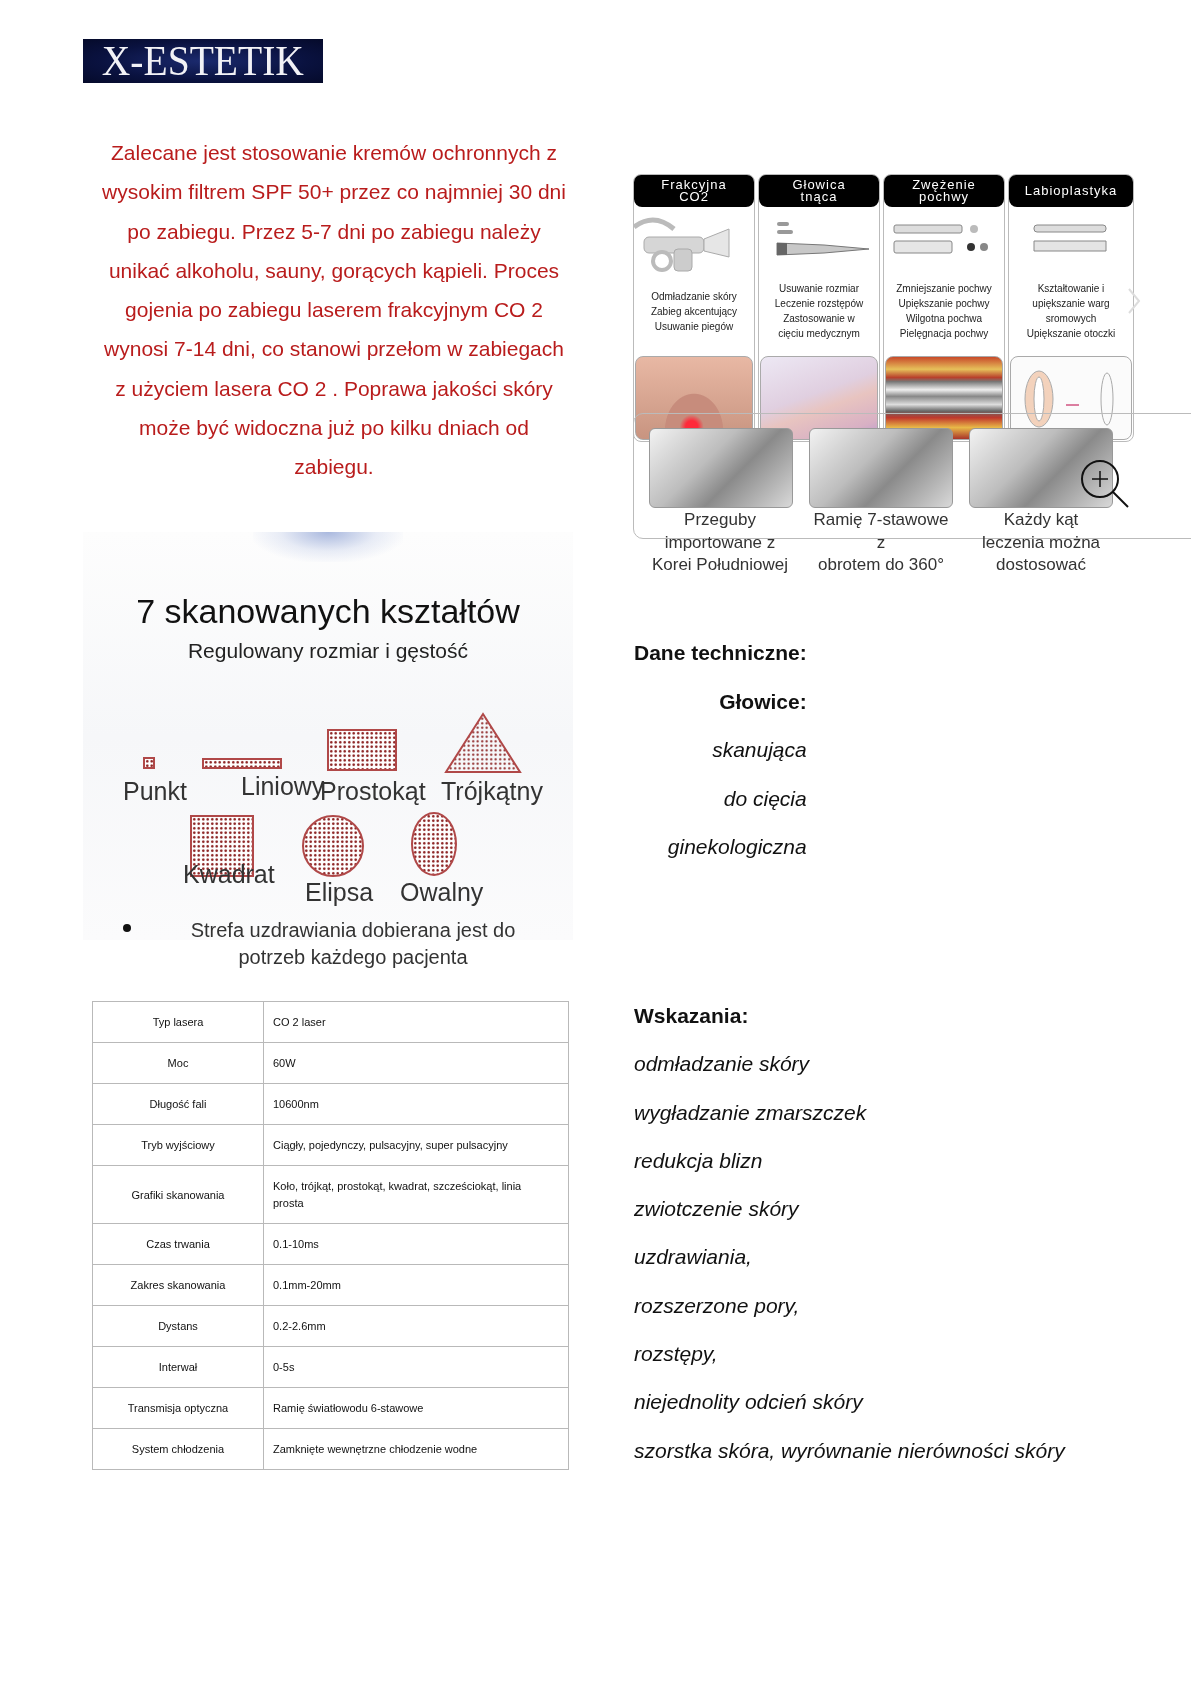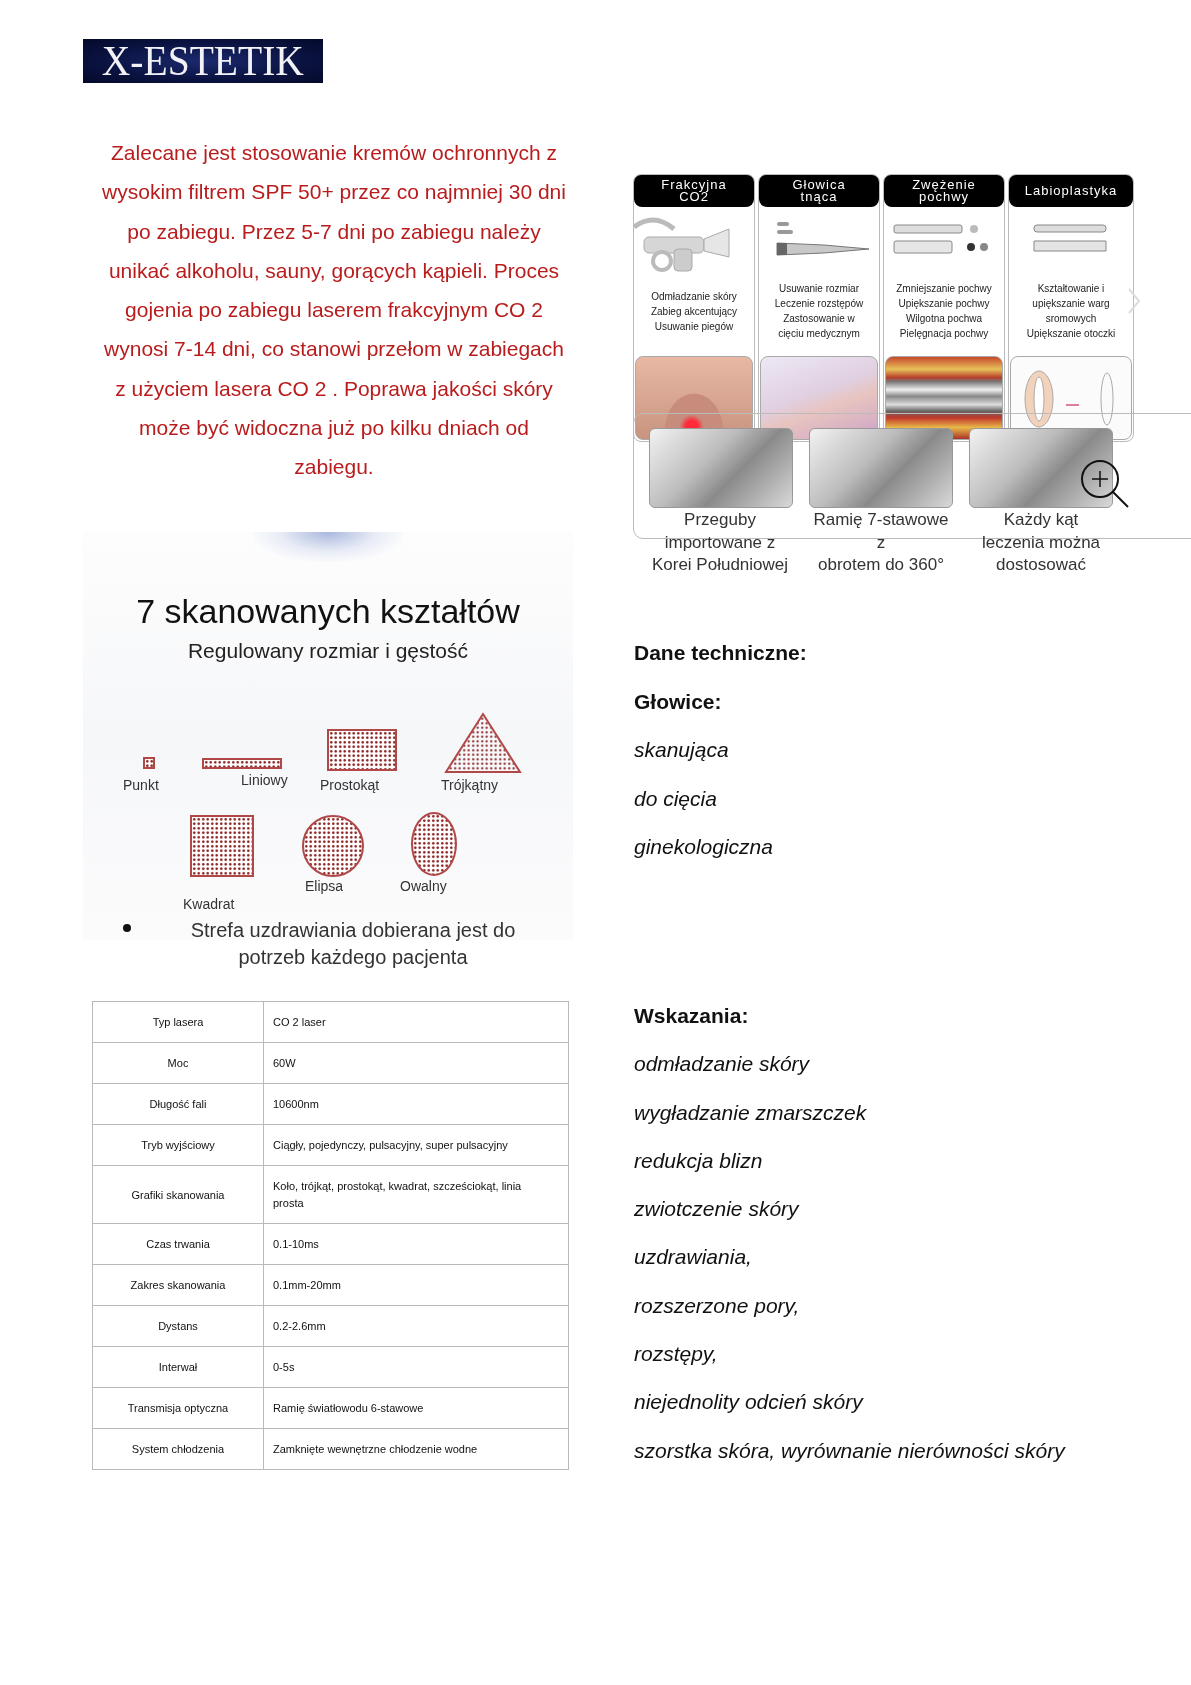--- a/index.html
+++ b/index.html
@@ -30,37 +30,37 @@
   
   .arm { left: 633px; top: 413px; width: 604px; height: 126px; border: 1.5px solid #bbb; border-radius: 10px; box-sizing: border-box; }
   .arm-img { position: absolute; top: 14px; width: 142px; height: 78px; border-radius: 6px; border: 1px solid #999; background: linear-gradient(135deg, #f2f2f2 0%, #bdbdbd 40%, #8a8a8a 60%, #d9d9d9 100%); }
   .arm-caption { position: absolute; top: 95px; width: 170px; text-align: center; font-size: 17px; line-height: 22.5px; color: #333; }
 
   
   .scan { left: 83px; top: 532px; width: 490px; height: 408px; background: linear-gradient(#fdfdfd, #f6f7f9 50%, #fbfbfc); }
   .scan-glow { position: absolute; left: 170px; top: 0; width: 150px; height: 30px; background: radial-gradient(ellipse at 50% 0%, #a9b8de 0%, rgba(200,210,235,0.4) 45%, transparent 75%); }
   .scan-title { position: absolute; top: 60px; left: 0; width: 490px; text-align: center; font-size: 34px; color: #111; }
   .scan-sub { position: absolute; top: 107px; left: 0; width: 490px; text-align: center; font-size: 21px; color: #222; }
-  .shape-label { position: absolute; font-size: 14px; color: #333; white-space: nowrap; }
+  .shape-label { position: absolute; font-size: 25px; color: #333; white-space: nowrap; }
   .dots { background-color: #fff; background-image: radial-gradient(circle, #8a1f1f 1.1px, transparent 1.4px); background-size: 4.5px 4.5px; border: 2px solid #b04848; box-sizing: border-box; position: absolute; }
   .scan-bullet { position: absolute; left: 40px; top: 392px; width: 8px; height: 8px; border-radius: 50%; background: #111; }
   .scan-note { position: absolute; top: 385px; left: 60px; width: 420px; text-align: center; font-size: 20px; line-height: 27px; color: #333; }
 
   
   .spec { left: 92px; top: 1001px; width: 477px; border-collapse: collapse; font-size: 11px; color: #111; }
   .spec td { border: 1.5px solid #b9b9b9; padding: 0; vertical-align: middle; }
   .spec td.k { width: 170px; text-align: center; }
   .spec td.v { padding-left: 9px; line-height: 17px; }
 
   
   .rtext { left: 634px; font-size: 21px; color: #111; }
   .rtext .b { font-weight: bold; }
   .rtext .i { font-style: italic; }
   .tech { top: 636px; }
-  .tech div { height: 48.5px; line-height: 34px; }
+  .tech div { height: 48.5px; line-height: 34px; text-align: right; }
   .ind { top: 999px; }
   .ind div { height: 48.3px; line-height: 34px; white-space: nowrap; }
 </style>
 </head>
 <body>
 
 <div class="abs logo">
   <span>X-ESTETIK</span>
 </div>
 
@@ -219,21 +219,21 @@
     <path d="M39 2 L76 60 L2 60 Z" fill="url(#dp)" stroke="#b04848" stroke-width="2"></path>
   </svg>
   <div class="shape-label" style="left:40px; top:245px;">Punkt</div>
   <div class="shape-label" style="left:126px; top:240px;margin-left:32px;">Liniowy</div>
   <div class="shape-label" style="left:237px; top:245px;">Prostokąt</div>
   <div class="shape-label" style="left:358px; top:245px;">Trójkątny</div>
 
   <div class="dots" style="left:107px; top:283px; width:64px; height:62px;"></div>
   <div class="dots" style="left:219px; top:283px; width:62px; height:62px; border-radius:50%;"></div>
   <div class="dots" style="left:328px; top:280px; width:46px; height:64px; border-radius:50%;"></div>
-  <div class="shape-label" style="left:100px; top:364px;">Kwadrat</div>
+  <div class="shape-label" style="left:100px; top:328px;">Kwadrat</div>
   <div class="shape-label" style="left:222px; top:346px;">Elipsa</div>
   <div class="shape-label" style="left:317px; top:346px;">Owalny</div>
 
   <div class="scan-bullet"></div>
   <div class="scan-note">
     <div>Strefa uzdrawiania dobierana jest do</div>
     <div>potrzeb każdego pacjenta</div>
   </div>
 </div>
 

